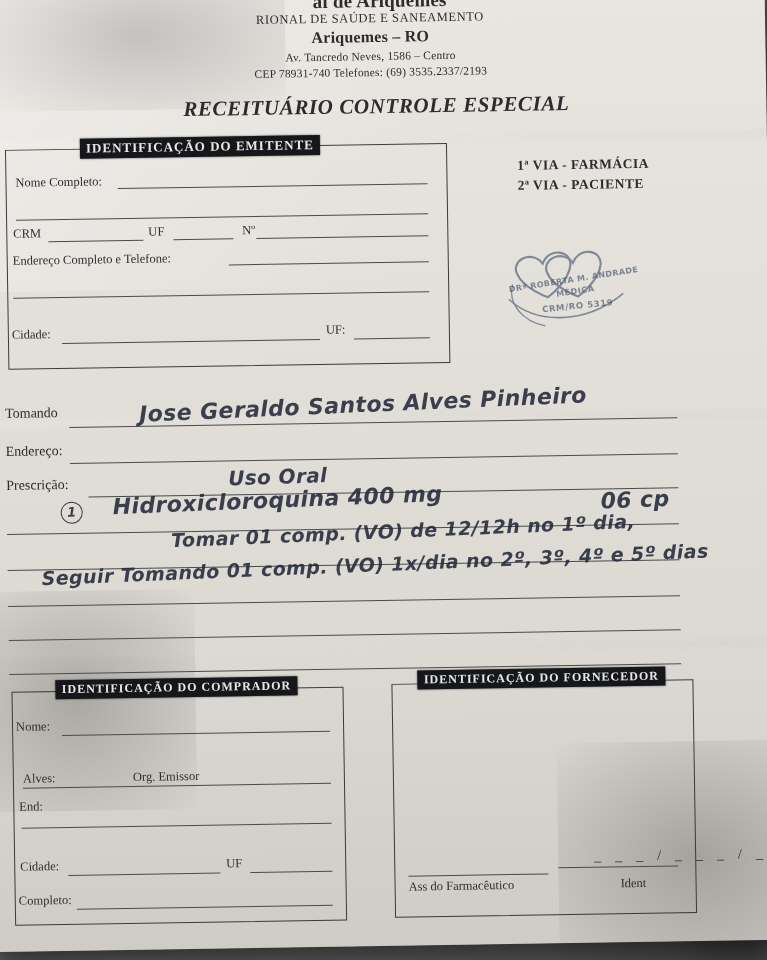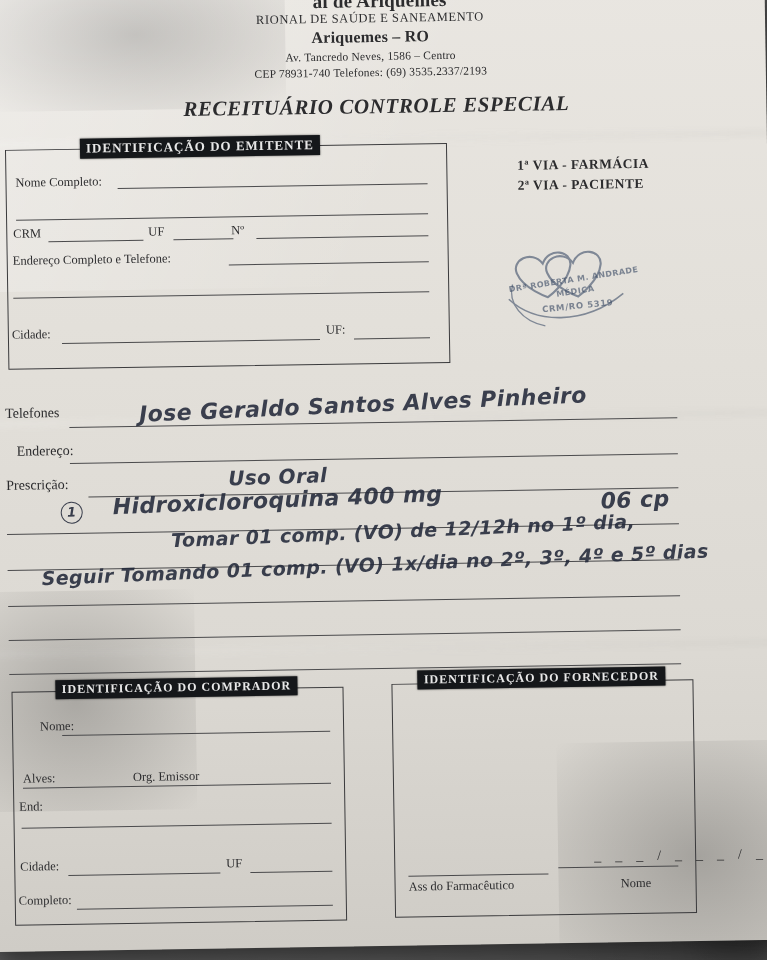--- a/index.html
+++ b/index.html
@@ -190,21 +190,21 @@
       </div>
 
       <div class="fld" style="left:28px;top:184px;">Nome Completo:</div>
       <div class="rule" style="left:130px;top:198px;width:310px;"></div>
       <div class="rule" style="left:28px;top:228px;width:412px;"></div>
 
       <div class="fld" style="left:25px;top:235px;">CRM</div>
       <div class="rule" style="left:60px;top:250px;width:95px;"></div>
       <div class="fld" style="left:160px;top:235px;">UF</div>
       <div class="rule" style="left:185px;top:250px;width:60px;"></div>
-      <div class="fld" style="left:243px;top:235px;">Nº</div>
+      <div class="fld" style="left:254px;top:235px;">Nº</div>
       <div class="rule" style="left:268px;top:250px;width:172px;"></div>
 
       <div class="fld" style="left:24px;top:262px;">Endereço Completo e Telefone:</div>
       <div class="rule" style="left:240px;top:276px;width:200px;"></div>
       <div class="rule" style="left:24px;top:306px;width:416px;"></div>
 
       <div class="fld" style="left:22px;top:336px;">Cidade:</div>
       <div class="rule" style="left:72px;top:352px;width:258px;"></div>
       <div class="fld" style="left:336px;top:336px;">UF:</div>
       <div class="rule" style="left:364px;top:352px;width:76px;"></div>
@@ -219,25 +219,25 @@
             <path d="M50 38 C46 24, 68 16, 77 32 C86 16, 108 24, 104 38 C100 54, 77 66, 77 66 C77 66, 54 54, 50 38 Z"></path>
             <path d="M8 58 C30 86, 78 96, 122 70" stroke-width="1.6"></path>
             <path d="M14 44 C6 62, 18 82, 40 90" stroke-width="1.4"></path>
           </g>
         </svg>
         <div class="sname">DRª ROBERTA M. ANDRADE</div>
         <div class="sspec">MÉDICA</div>
         <div class="scrm">CRM/RO 5319</div>
       </div>
 
-      <div class="fld" style="left:14px;top:414px;font-size:14px;">Telefones</div>
+      <div class="fld" style="left:14px;top:414px;font-size:14px;">Tomando</div>
       <div class="rule" style="left:78px;top:436px;width:608px;"></div>
       <div class="hand" style="left:148px;top:412px;font-size:22px;transform:rotate(-1.6deg);">Jose Geraldo Santos Alves Pinheiro</div>
 
-      <div class="fld" style="left:14px;top:452px;font-size:14px;margin-left:11px;">Endereço:</div>
+      <div class="fld" style="left:14px;top:452px;font-size:14px;">Endereço:</div>
       <div class="rule" style="left:78px;top:472px;width:608px;"></div>
 
       <div class="fld" style="left:14px;top:486px;font-size:14px;">Prescrição:</div>
       <div class="rule" style="left:96px;top:506px;width:590px;"></div>
       <div class="hand" style="left:236px;top:478px;font-size:20px;transform:rotate(-1deg);">Uso Oral</div>
 
       <div class="hand" style="left:68px;top:508px;font-size:19px;transform:rotate(-1.2deg);">
         <span style="display:inline-block;border:1.4px solid #23293a;border-radius:50%;width:20px;height:20px;line-height:20px;text-align:center;font-size:13px;">1</span>
       </div>
       <div class="hand" style="left:120px;top:504px;font-size:22px;transform:rotate(-1.4deg);">Hidroxicloroquina 400 mg</div>
@@ -250,21 +250,21 @@
       <div class="hand" style="left:48px;top:576px;font-size:19px;transform:rotate(-1.5deg);">Seguir Tomando 01 comp. (VO) 1x/dia no 2º, 3º, 4º e 5º dias</div>
       <div class="rule" style="left:14px;top:614px;width:672px;"></div>
       <div class="rule" style="left:14px;top:648px;width:672px;"></div>
       <div class="rule" style="left:14px;top:682px;width:672px;"></div>
 
       <div class="boxframe" style="left:16px;top:700px;width:330px;height:232px;"></div>
       <div style="position:absolute;left:16px;top:688px;width:330px;" class="ctr">
         <span class="blackbar" style="font-size:12px;">IDENTIFICAÇÃO DO COMPRADOR</span>
       </div>
 
-      <div class="fld" style="left:44px;top:728px;">Nome:</div>
+      <div class="fld" style="left:20px;top:728px;">Nome:</div>
       <div class="rule" style="left:66px;top:744px;width:268px;"></div>
 
       <div class="fld" style="left:26px;top:780px;">Alves:</div>
       <div class="fld" style="left:136px;top:780px;">Org. Emissor</div>
       <div class="rule" style="left:26px;top:796px;width:308px;"></div>
 
       <div class="fld" style="left:22px;top:808px;">End:</div>
       <div class="rule" style="left:24px;top:836px;width:310px;"></div>
 
       <div class="fld" style="left:22px;top:868px;">Cidade:</div>
@@ -277,17 +277,17 @@
 
       <div class="boxframe" style="left:396px;top:698px;width:300px;height:232px;"></div>
       <div style="position:absolute;left:396px;top:684px;width:300px;" class="ctr">
         <span class="blackbar" style="font-size:12px;">IDENTIFICAÇÃO DO FORNECEDOR</span>
       </div>
 
       <div class="rule" style="left:560px;top:884px;width:120px;"></div>
       <div class="fld" style="left:596px;top:866px;font-size:14px;letter-spacing:14px;">___/___/___</div>
       <div class="rule" style="left:410px;top:890px;width:140px;"></div>
       <div class="fld" style="left:410px;top:894px;">Ass do Farmacêutico</div>
-      <div class="fld" style="left:622px;top:894px;">Nome</div>
+      <div class="fld" style="left:622px;top:894px;">Ident</div>
 
     </div>
   </div>
 </div>
 
 </body></html>

